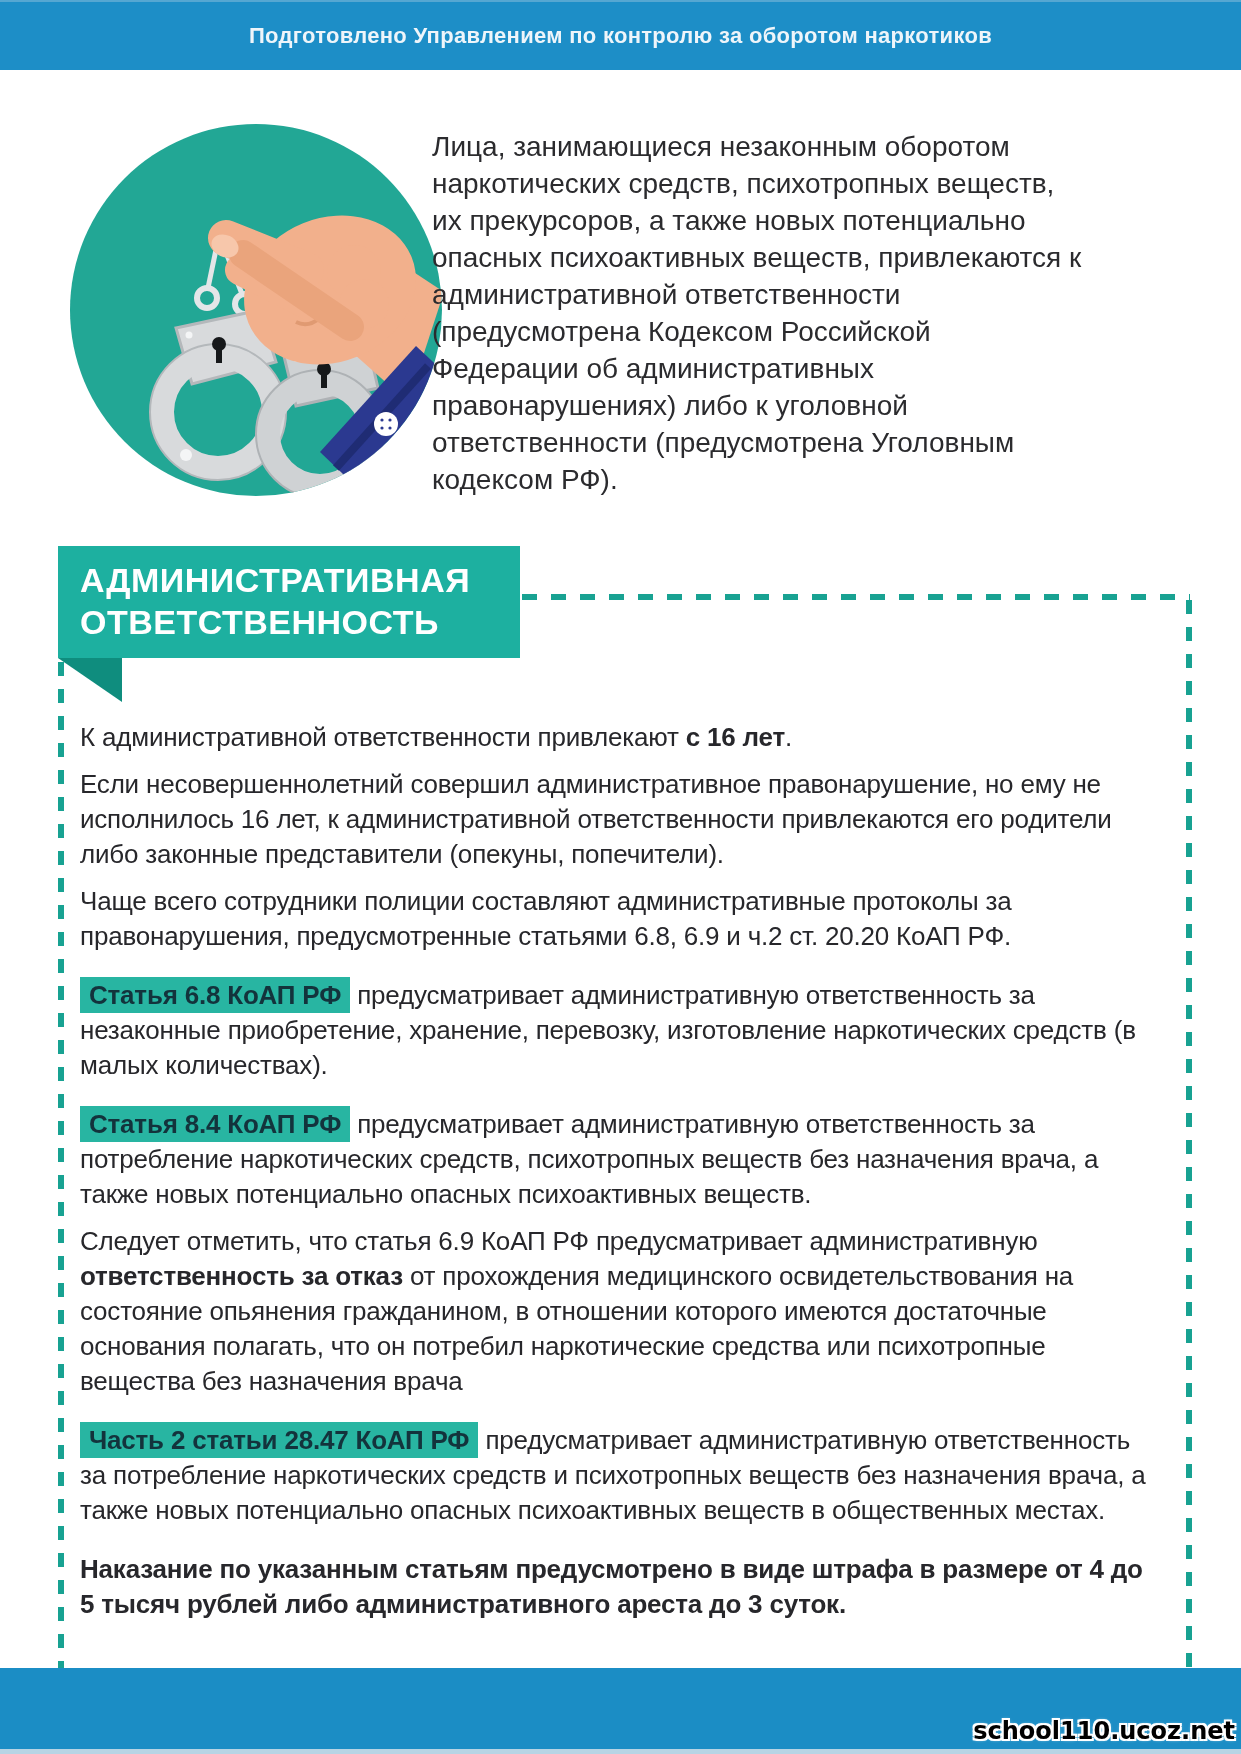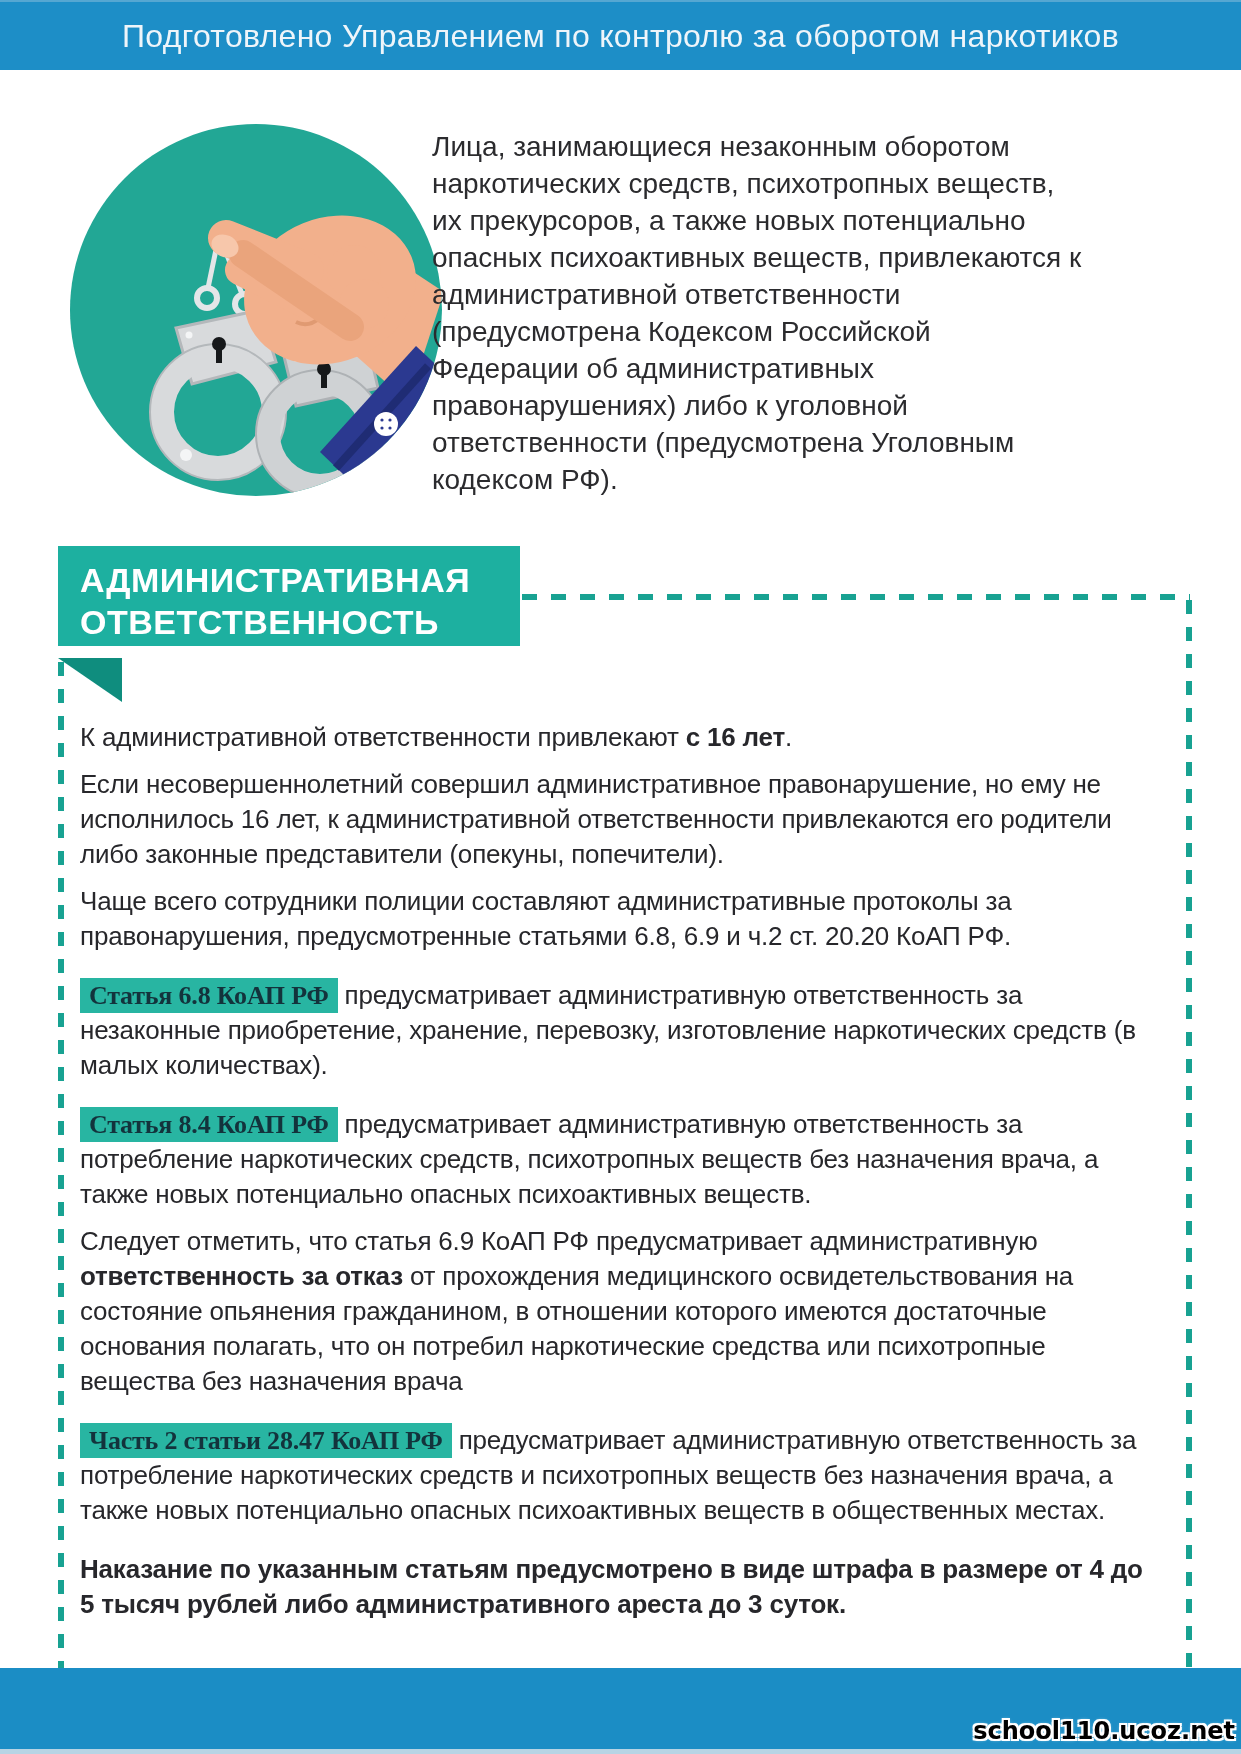--- a/index.html
+++ b/index.html
@@ -7,31 +7,31 @@
     position:relative;width:1241px;height:1754px;background:#ffffff;
     overflow:hidden;font-family:"Liberation Sans",sans-serif;
   }
   
   .banner{
     position:absolute;left:0;top:0;width:100%;height:70px;
     background:#1d8ec7;border-top:2px solid #55a7d2;box-sizing:border-box;
     display:flex;align-items:center;justify-content:center;
   }
   .banner-text{
-    color:#eef5fa;font-size:32px;letter-spacing:.3px;font-weight:400;
+    color:#eef5fa;font-size:22px;letter-spacing:.3px;font-weight:700;
   }
   
   .illustration{position:absolute;left:68px;top:122px;width:376px;height:376px;}
   .intro{
     position:absolute;left:432px;top:128px;width:650px;
     font-size:28px;line-height:37px;color:#2b2b2e;
   }
   
   .section-header{
-    position:absolute;left:58px;top:546px;width:462px;height:100px;
+    position:absolute;left:58px;top:546px;width:462px;height:112px;
     background:#1db0a0;color:#ffffff;box-sizing:border-box;
     padding:13px 0 0 22px;
   }
   .section-header .line{font-size:34px;font-weight:700;line-height:42px;letter-spacing:.5px;}
   .ribbon-fold{
     position:absolute;left:58px;top:658px;width:64px;height:44px;
     background:#0f8d7e;
     clip-path:polygon(0 0,100% 0,100% 100%);
   }
   
@@ -49,21 +49,20 @@
   .content{
     position:absolute;left:68px;top:708px;width:1092px;
     font-size:26px;line-height:35px;color:#27272b;letter-spacing:-.2px;
   }
   .content p{margin:12px;}
   .content p.gap{margin-top:24px;}
   .content span.bold{font-weight:700;}
   .content span.highlight{
     background:#28b5a2;color:#13333c;font-weight:700;
     padding:3px 9px;
-    font-family:Liberation Serif, serif;
   }
   
   .footer{
     position:absolute;left:0;top:1668px;width:100%;height:86px;
     background:#1b8dc5;
   }
   .footer-strip{
     position:absolute;left:0;bottom:0;width:100%;height:5px;background:#b7d4e4;
   }
   .watermark{

